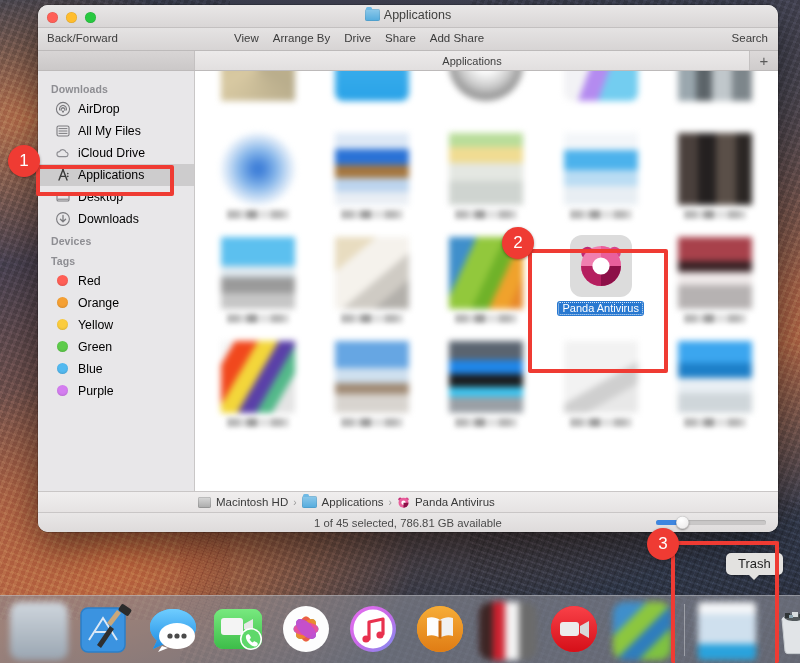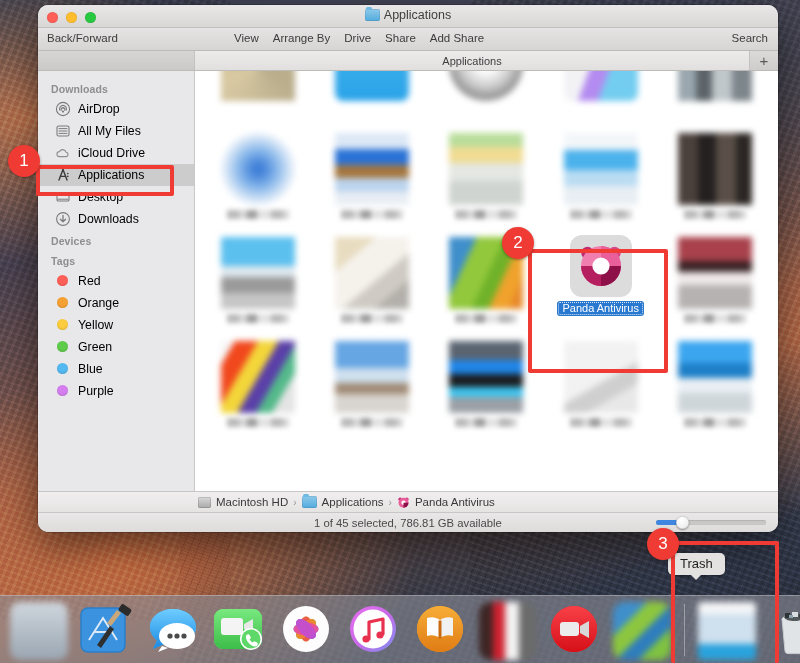--- a/index.html
+++ b/index.html
@@ -198,21 +198,21 @@
     border-top: 1px solid rgba(255,255,255,.28);
     display: flex; align-items: flex-end; gap: 9px;
     padding: 0 10px 3px;
   }
   .dk { width: 58px; height: 58px; flex: none; position: relative; border-radius: 12px; }
   .dk.blurred { filter: blur(3px); }
   .dock-sep { width: 1px; height: 52px; background: rgba(255,255,255,.35); margin: 0 4px 4px; flex:none; }
 
   
   #trash-tip {
-    position: absolute; left: 668px; top: 553px;
+    position: absolute; left: 726px; top: 553px;
     background: #e3e2e0; color: #1f1f1f; font-size: 13px;
     padding: 3px 12px 4px; border-radius: 5px;
     box-shadow: 0 1px 3px rgba(0,0,0,.4);
   }
   #trash-tip::after {
     content:""; position:absolute; left: 50%; bottom: -5px; transform: translateX(-50%);
     border-left: 6px solid transparent; border-right: 6px solid transparent;
     border-top: 6px solid #e3e2e0;
   }
 </style>

